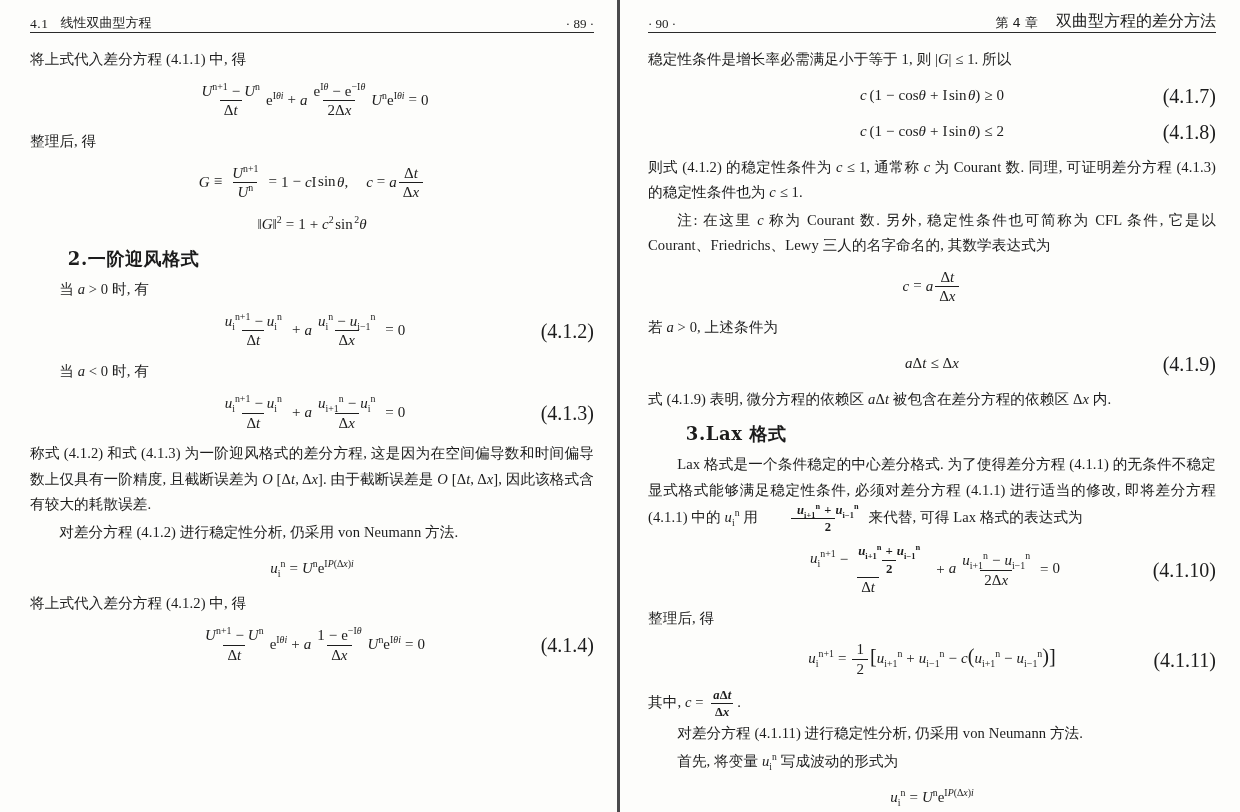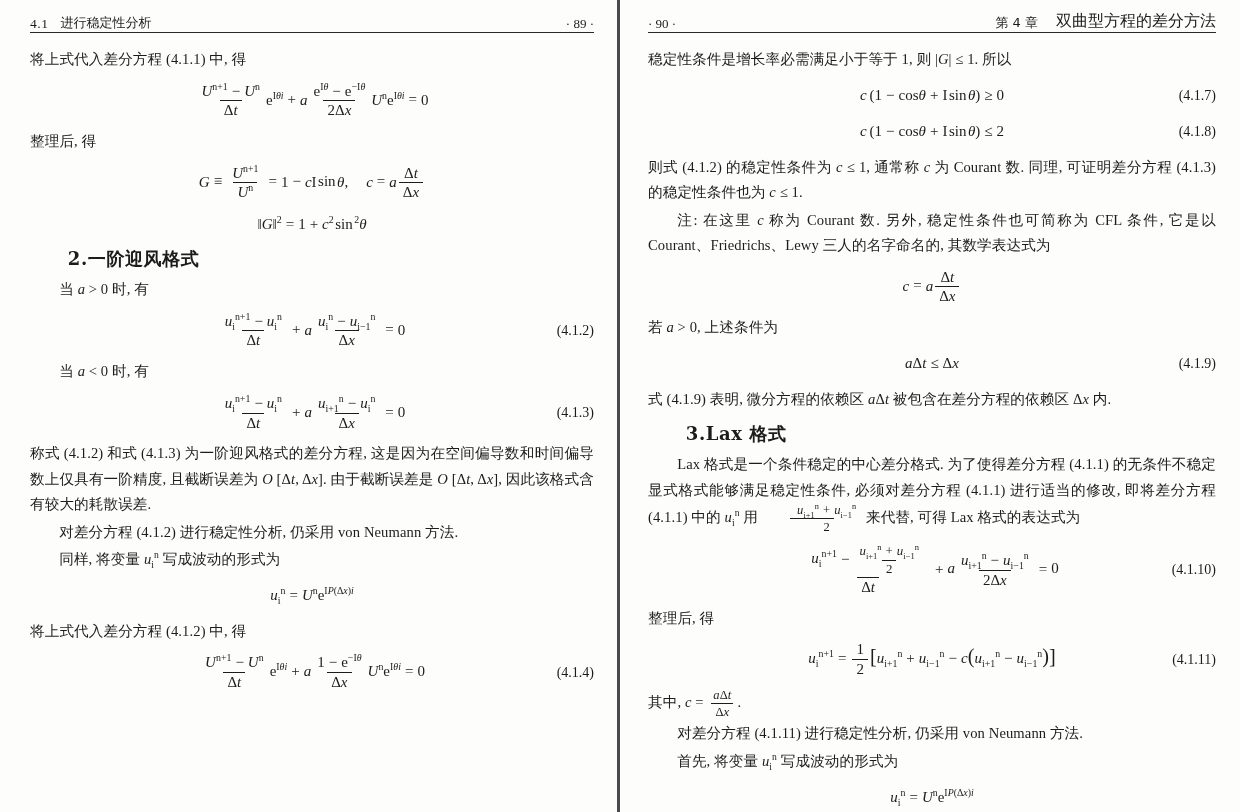--- a/index.html
+++ b/index.html
@@ -57,50 +57,50 @@
   
   .eq{
     position:relative;
     display:flex;align-items:center;justify-content:center;
     margin:10px 0 10px 0;
     font-size:15px;
     min-height:26px;
   }
   .eq .tagno{
     position:absolute;right:0;top:50%;transform:translateY(-50%);
-    font-size:14px;
+    font-size:20px;
   }
   .eqbody{font-family:"Liberation Serif","DejaVu Serif",serif;white-space:nowrap;}
 
   
   .frac{display:inline-flex;flex-direction:column;align-items:center;
         vertical-align:middle;margin:0 2px;line-height:1.12;}
   .frac .n{padding:0 4px 1px 4px;}
   .frac .d{padding:1px 4px 0 4px;border-top:1.1px solid #1c1c1c;}
-  .frac.sm{font-size:.86em;}
+  .frac.sm{font-size:.86em;font-weight:bold;}
   sup,sub{font-size:.66em;line-height:0;}
   .it{font-style:italic;}
   .up{font-style:normal;}
   .op{margin:0 4px;}
   .thin{margin:0 1.5px;}
   .gap{display:inline-block;width:18px;}
   .bigpar{font-size:1.35em;font-family:"Liberation Serif",serif;}
 </style>
 </head>
 <body>
 
 <div class="spread">
 
   <div class="gutter"></div>
 
   <div class="page left">
 
     <div class="runhead">
       <span class="sec">4.1</span>
-      <span class="sectitle">进行稳定性分析</span>
+      <span class="sectitle">线性双曲型方程</span>
       <span class="spacer"></span>
       <span class="folio">· 89 ·</span>
     </div>
     <div class="rule"></div>
 
     <p class="tx">将上式代入差分方程 (4.1.1) 中, 得</p>
 
     <div class="eq">
       <span class="eqbody">
         <span class="frac">
@@ -164,21 +164,20 @@
             <span class="d">Δ<span class="it">x</span></span>
           </span><span class="op">=</span>0
       </span>
       <span class="tagno">(4.1.3)</span>
     </div>
 
     <p class="tx"><span>称式 (4.1.2) 和式 (4.1.3) 为一阶迎风格式的差分方程, 这是因为在空间偏导数和时间偏导数上仅具有一阶精度, 且截断误差为 </span><span class="mr"><span class="it">O</span> [Δ<span class="it">t</span>, Δ<span class="it">x</span>]</span><span>. 由于截断误差是 </span><span class="mr"><span class="it">O</span> [Δ<span class="it">t</span>, Δ<span class="it">x</span>]</span><span>, 因此该格式含有较大的耗散误差.</span></p>
 
     <p class="tx ind">对差分方程 (4.1.2) 进行稳定性分析, 仍采用 von Neumann 方法.</p>
 
-    <p class="tx ind"><span>同样, 将变量 </span><span class="mr"><span class="it">u</span><sub>i</sub><sup>n</sup></span><span> 写成波动的形式为</span></p>
 
     <div class="eq">
       <span class="eqbody">
         <span class="it">u</span><sub>i</sub><sup>n</sup><span class="op">=</span><span class="it">U</span><sup>n</sup><span class="up">e</span><sup><span class="up">I</span><span class="it">P</span>(Δ<span class="it">x</span>)<span class="it">i</span></sup>
       </span>
     </div>
 
     <p class="tx">将上式代入差分方程 (4.1.2) 中, 得</p>
 
     <div class="eq">

